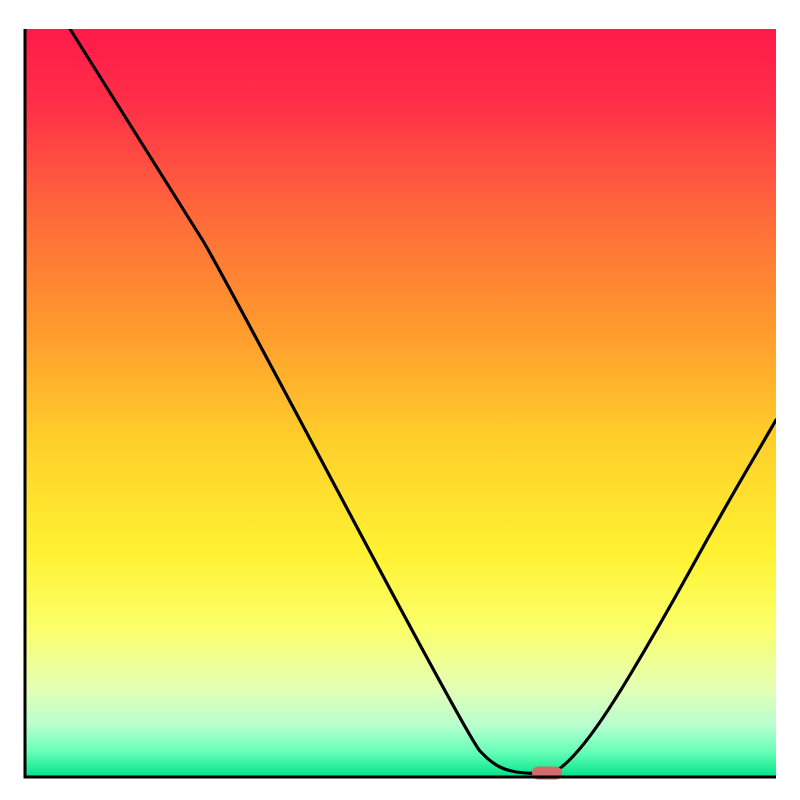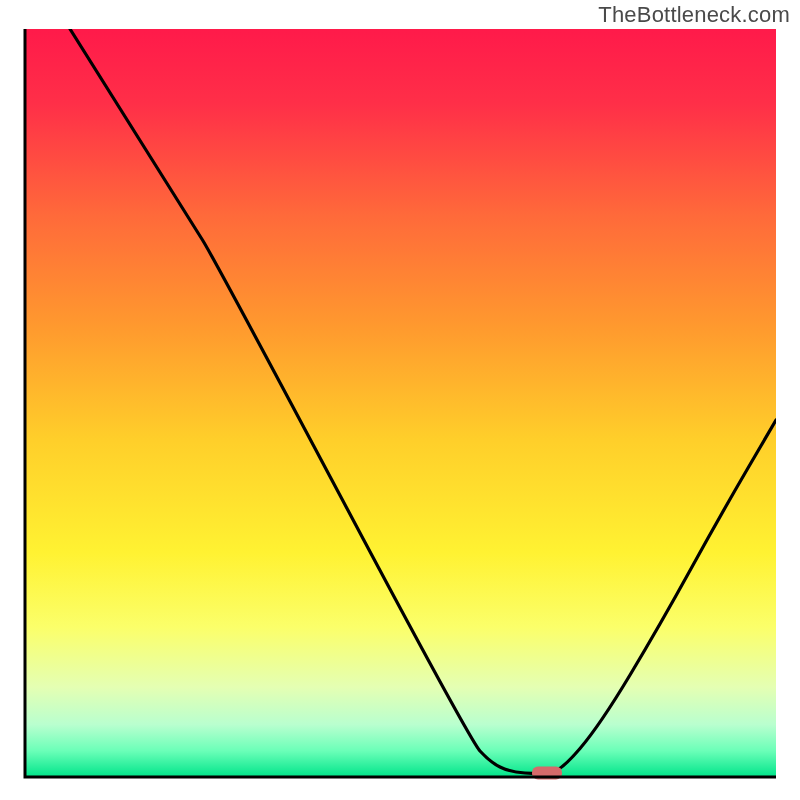--- a/index.html
+++ b/index.html
@@ -29,21 +29,20 @@
     position: absolute;
     top: 0;
     left: 0;
   }
 </style>
 </head>
 <body>
 
 <div class="chart-container">
 
-  <div class="watermark">TheBottleneck.com</div>
 
   <svg width="800" height="800" viewBox="0 0 800 800">
     <defs>
       <linearGradient id="bgGrad" x1="0" y1="0" x2="0" y2="1">
       <stop offset="0%" stop-color="#ff1a4a"></stop>
           <stop offset="10%" stop-color="#ff2f48"></stop>
           <stop offset="25%" stop-color="#ff6a3a"></stop>
           <stop offset="40%" stop-color="#ff9a2e"></stop>
           <stop offset="55.00000000000001%" stop-color="#ffcf2a"></stop>
           <stop offset="70%" stop-color="#fff232"></stop>

